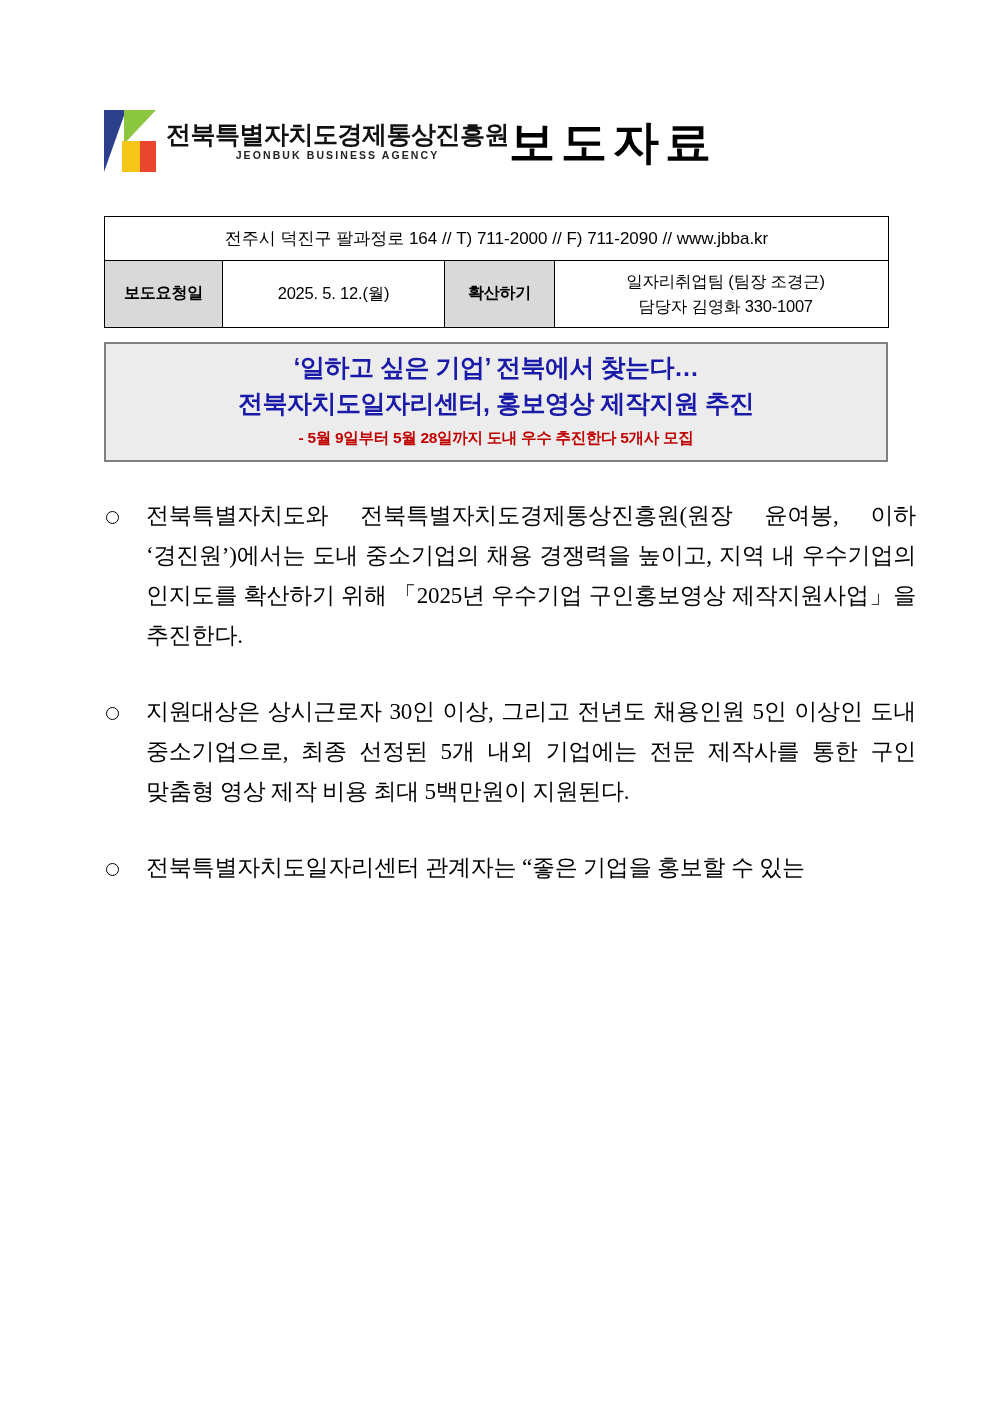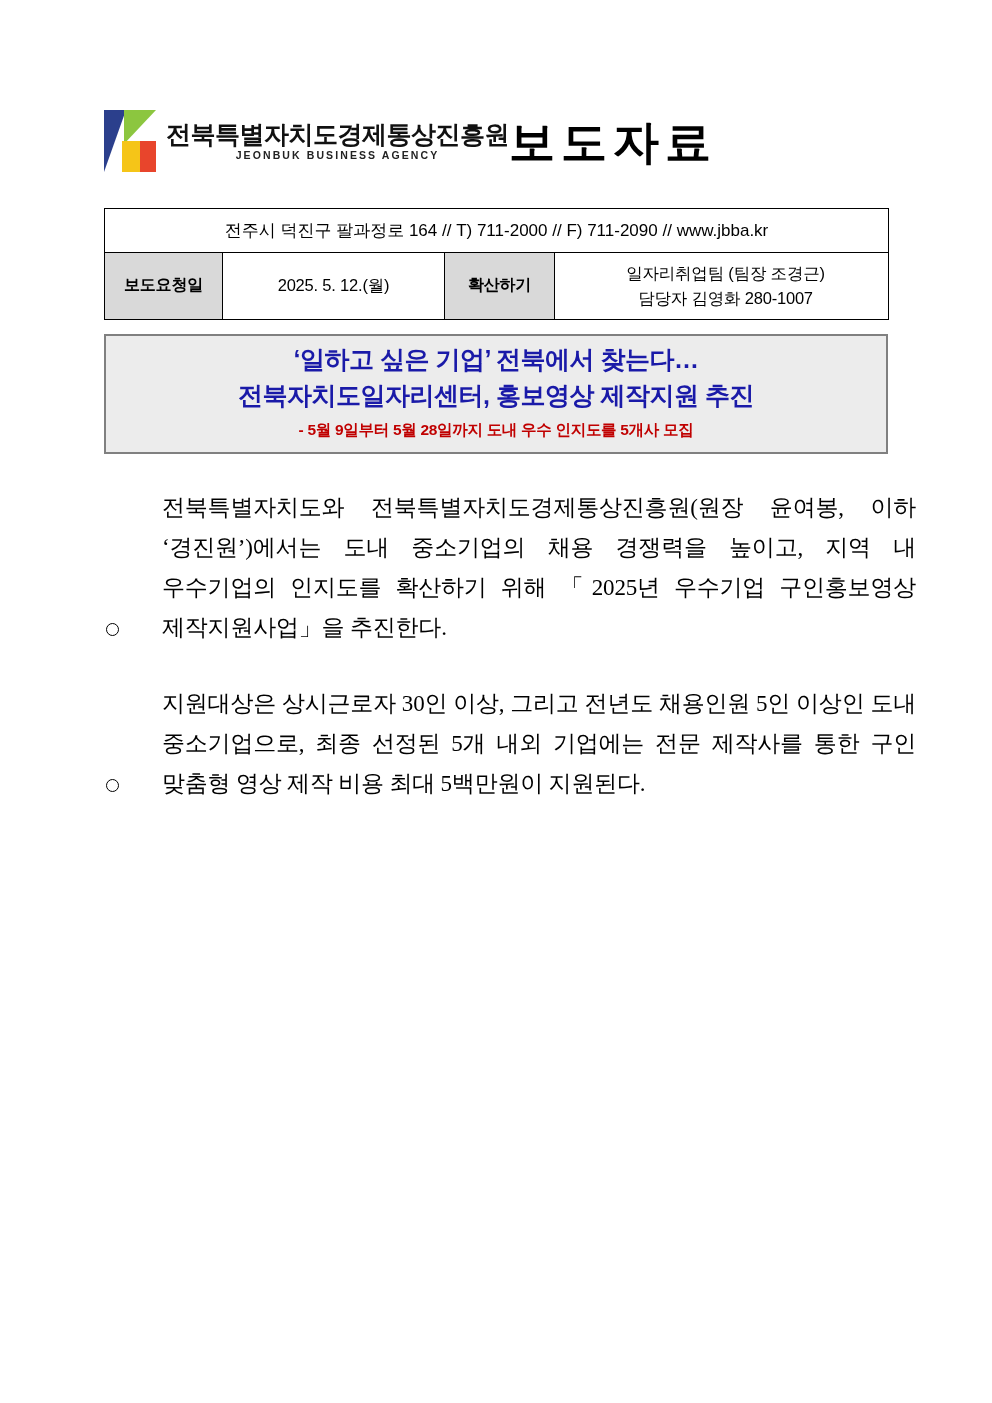--- a/index.html
+++ b/index.html
@@ -91,21 +91,21 @@
     font-weight: bold;
     letter-spacing: 6px;
     padding-top: 16px;
     color: #000;
   }
 
   
   .info-table {
     border-collapse: collapse;
     width: 784px;
-    margin-top: 16px;
+    margin-top: 24px;
     table-layout: fixed;
   }
   .info-table td {
     border: 1.6px solid #000;
     font-family: "Liberation Sans", sans-serif;
     font-size: 16.5px;
     padding: 8px 6px;
     text-align: center;
     vertical-align: middle;
     letter-spacing: -0.2px;
@@ -157,23 +157,22 @@
     margin-top: 7px;
   }
 
   
   .body-content {
     margin-top: 34px;
     width: 812px;
   }
   .para {
     display: flex;
-    align-items: flex-end;
+    align-items: flex-start;
     margin-bottom: 36px;
-    gap: 16px;
   }
   .bullet {
     flex: 0 0 auto;
     width: 40px;
     font-size: 19px;
     line-height: 40px;
     color: #000;
     text-align: left;
     padding-left: 2px;
   }
@@ -227,40 +226,44 @@
     <tbody>
       <tr>
         <td class="addr-cell" colspan="4">전주시 덕진구 팔과정로 164 // T) 711-2000 // F) 711-2090 //  www.jbba.kr</td>
       </tr>
       <tr>
         <td class="label-cell">보도요청일</td>
         <td>2025. 5. 12.(월)</td>
         <td class="label-cell">확산하기</td>
         <td class="dept-cell">
           <span class="line">일자리취업팀 (팀장 조경근)</span>
-          <span class="line">담당자 김영화 280-1007</span>
+          <span class="line">담당자 김영화 330-1007</span>
         </td>
       </tr>
     </tbody>
   </table>
 
   <div class="title-box">
     <div class="title-line">‘일하고 싶은 기업’  전북에서 찾는다…</div>
     <div class="title-line">전북자치도일자리센터, 홍보영상 제작지원 추진</div>
-    <div class="subtitle-line">- 5월 9일부터 5월 28일까지 도내 우수 인지도를 5개사 모집</div>
+    <div class="subtitle-line">- 5월 9일부터 5월 28일까지 도내 우수 추진한다 5개사 모집</div>
   </div>
 
   <div class="body-content">
 
     <div class="para">
       <div class="bullet"><span class="bullet-glyph"></span></div>
       <div class="para-text">전북특별자치도와 전북특별자치도경제통상진흥원(원장 윤여봉, 이하 ‘경진원’)에서는 도내 중소기업의 채용 경쟁력을 높이고, 지역 내 우수기업의 인지도를 확산하기 위해 「2025년 우수기업 구인홍보영상 제작지원사업」을 추진한다.</div>
     </div>
 
 
     <div class="para">
       <div class="bullet"><span class="bullet-glyph"></span></div>
       <div class="para-text">지원대상은 상시근로자 30인 이상, 그리고 전년도 채용인원 5인 이상인 도내 중소기업으로, 최종 선정된 5개 내외 기업에는 전문 제작사를 통한 구인 맞춤형 영상 제작 비용 최대 5백만원이 지원된다.</div>
     </div>
 
+    <div class="para">
+      <div class="bullet"><span class="bullet-glyph"></span></div>
+      <div class="para-text">전북특별자치도일자리센터 관계자는 “좋은 기업을 홍보할 수 있는</div>
+    </div>
 
   </div>
 </div>
 
 </body></html>

